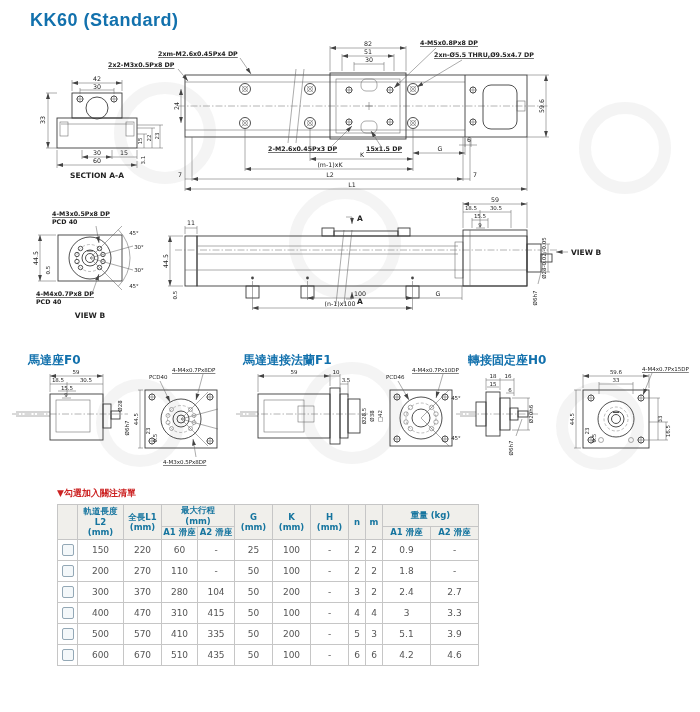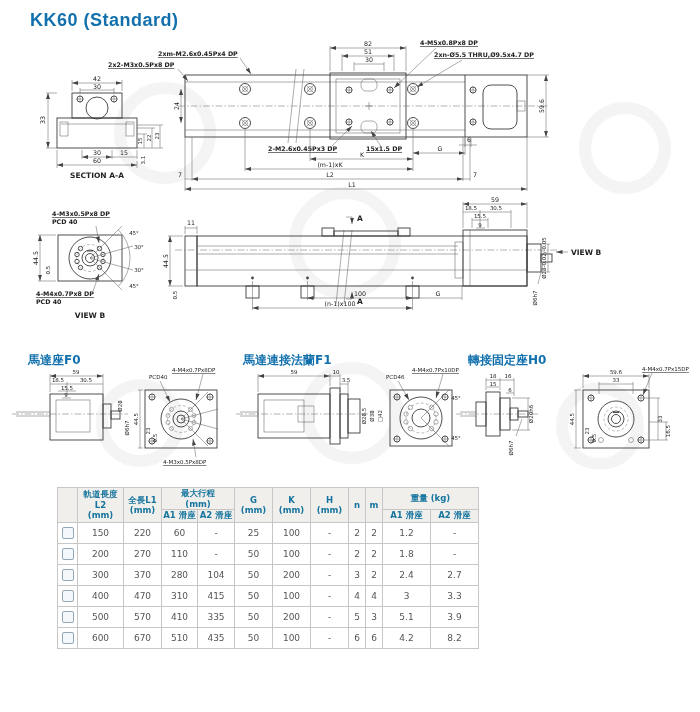--- a/index.html
+++ b/index.html
@@ -483,20 +483,21 @@
       <line x1="581" y1="52" x2="574" y2="52" class="t"></line>
         <line x1="581" y1="110" x2="574" y2="110" class="t"></line>
       <line x1="576" y1="52" x2="576" y2="110" class="t"></line>
       <text class="sm" transform="rotate(-90 574 81)" x="574" y="81" text-anchor="middle">44.5</text>
       <text class="sm" transform="rotate(-90 589 93)" x="589" y="93" text-anchor="middle">23</text>
       <text class="sm" transform="rotate(-90 596 100)" x="596" y="100" text-anchor="middle">0.5</text>
     </g>
   </svg>
 
   <div class="tablewrap">
+    <div class="caption">▼勾選加入關注清單</div>
     <table>
       <colgroup>
         <col style="width:20px">
           <col style="width:46px">
           <col style="width:38px">
         <col style="width:36px">
           <col style="width:37px">
           <col style="width:38px">
         <col style="width:38px">
           <col style="width:38px">
@@ -548,21 +549,21 @@
           <td><span class="cb"></span></td>
           <td>150</td>
           <td>220</td>
           <td>60</td>
           <td>-</td>
           <td>25</td>
           <td>100</td>
           <td>-</td>
           <td>2</td>
           <td>2</td>
-          <td>1.2</td>
+          <td>0.9</td>
           <td>-</td>
         </tr>
         <tr>
           <td><span class="cb"></span></td>
           <td>200</td>
           <td>270</td>
           <td>110</td>
           <td>-</td>
           <td>50</td>
           <td>100</td>
@@ -619,18 +620,18 @@
           <td>600</td>
           <td>670</td>
           <td>510</td>
           <td>435</td>
           <td>50</td>
           <td>100</td>
           <td>-</td>
           <td>6</td>
           <td>6</td>
           <td>4.2</td>
-          <td>8.2</td>
+          <td>4.6</td>
         </tr>
       </tbody>
     </table>
   </div>
 </div>
 
 </body></html>

